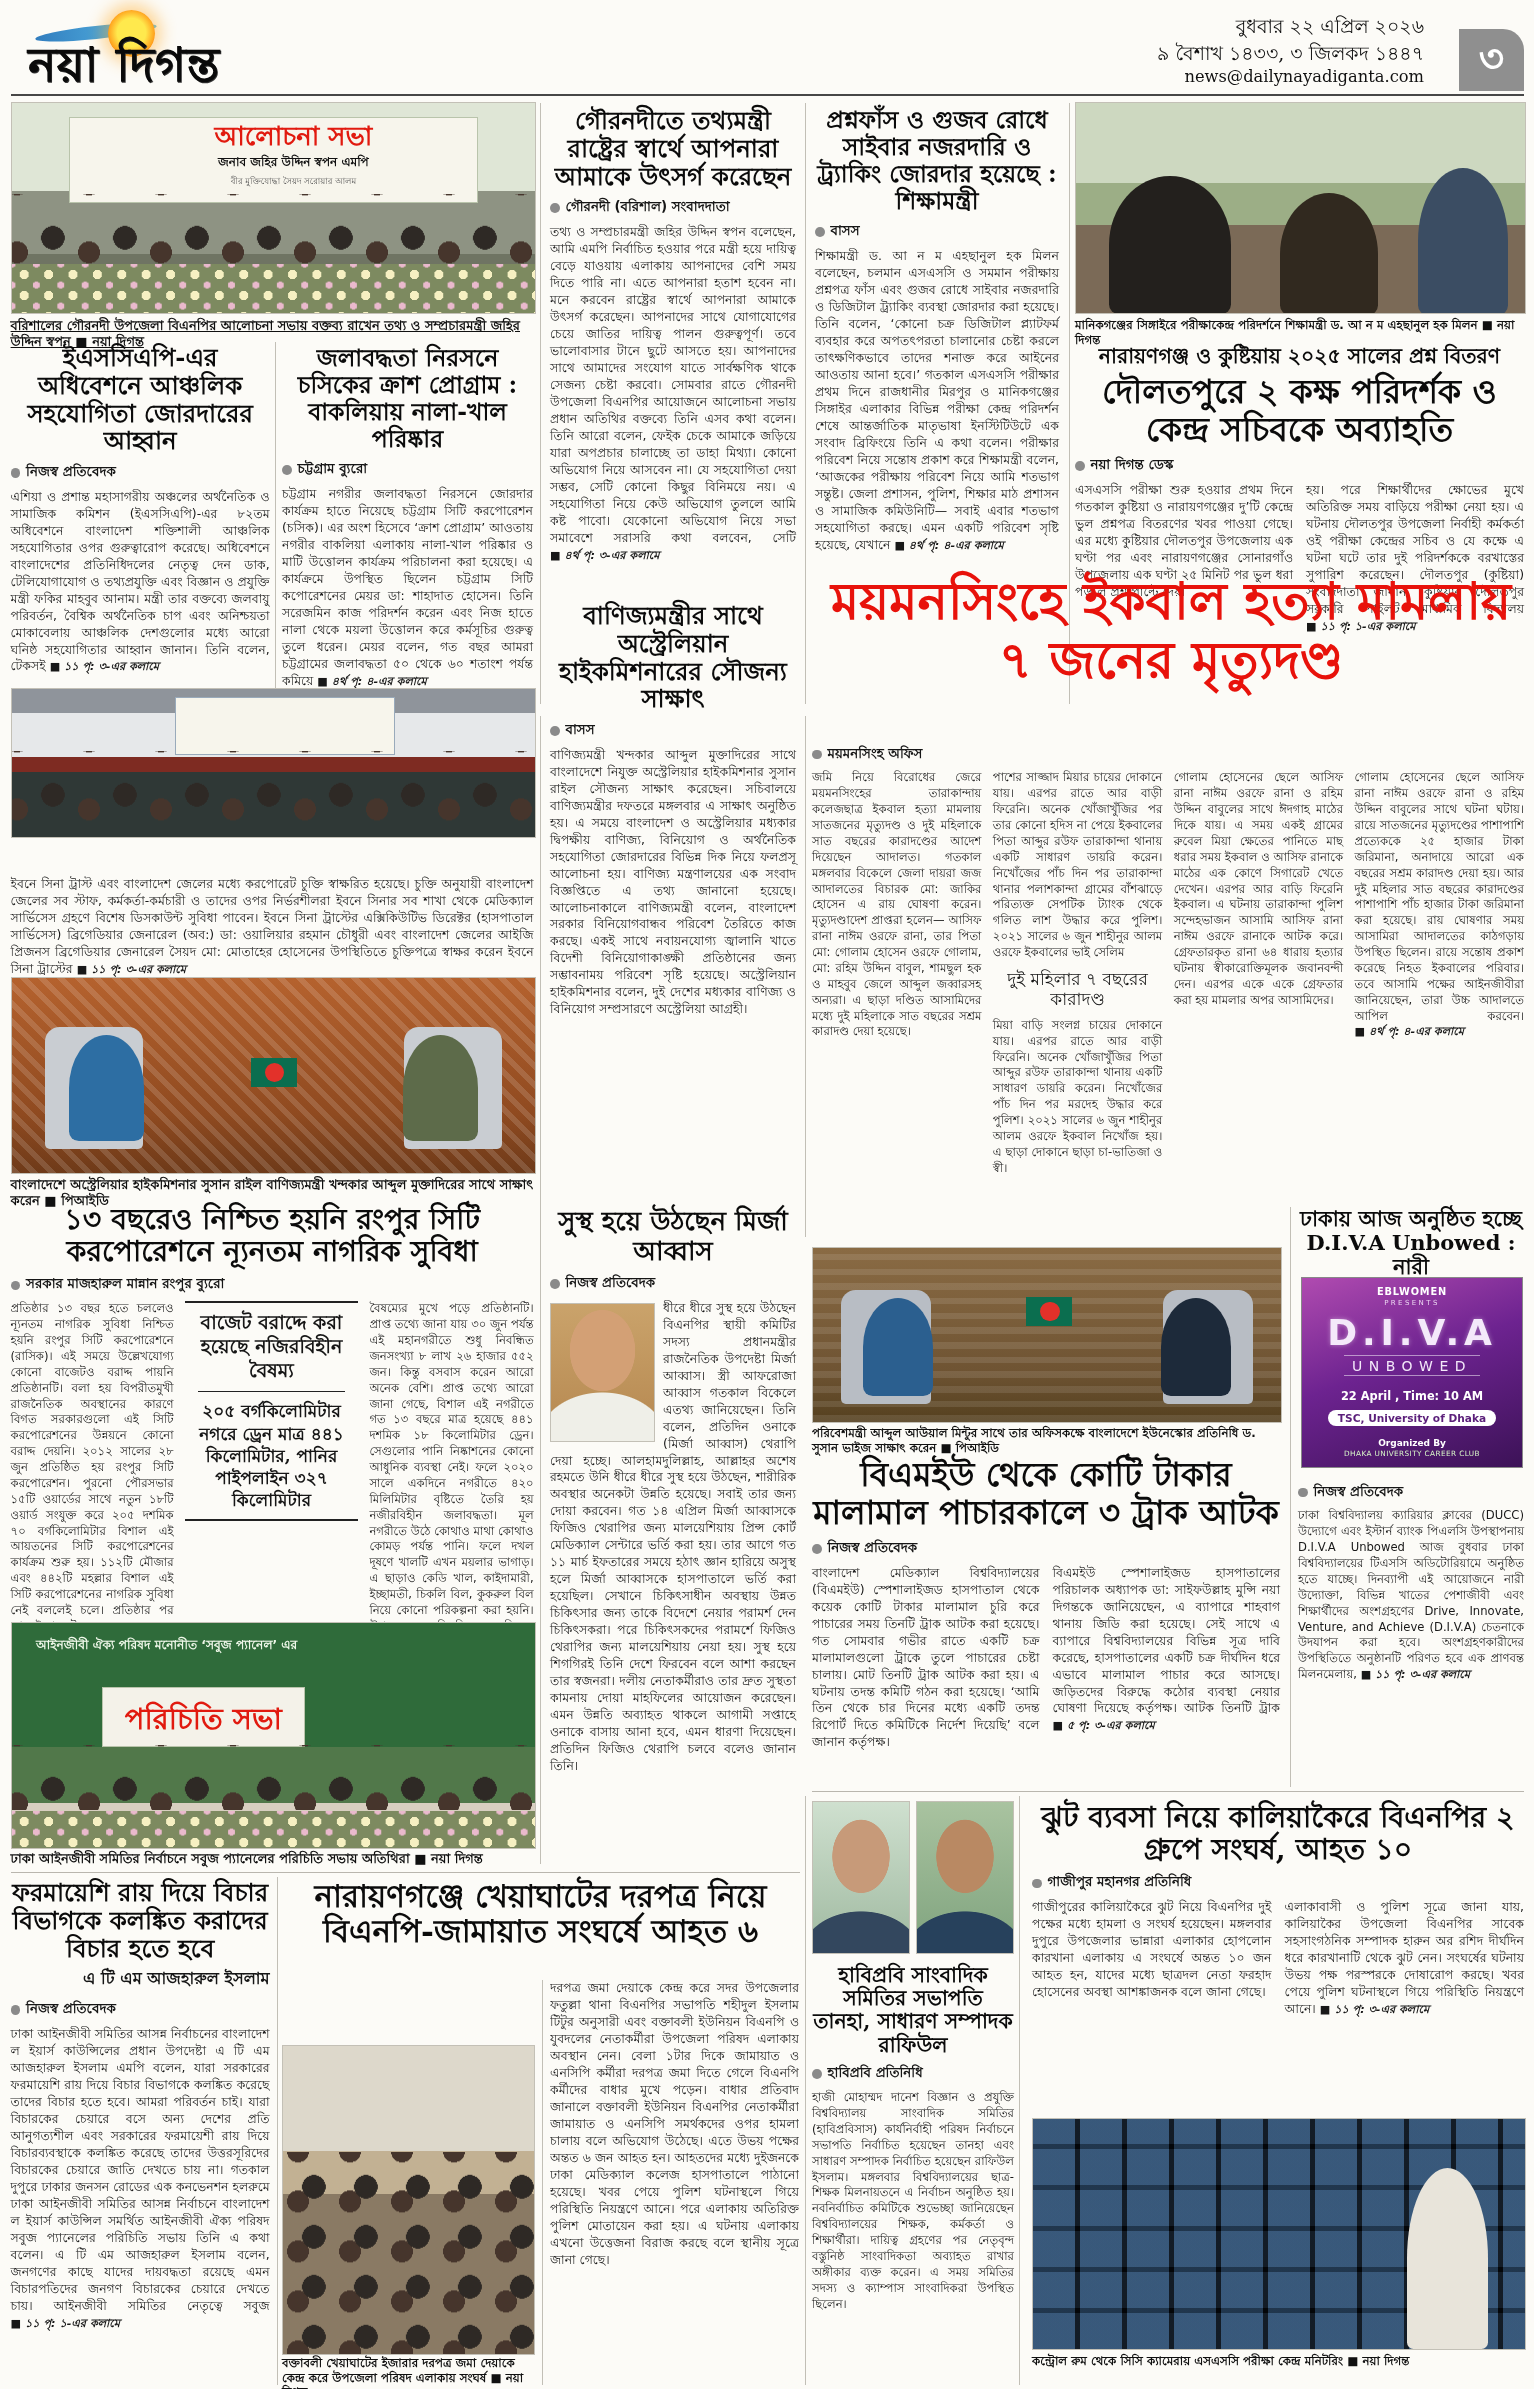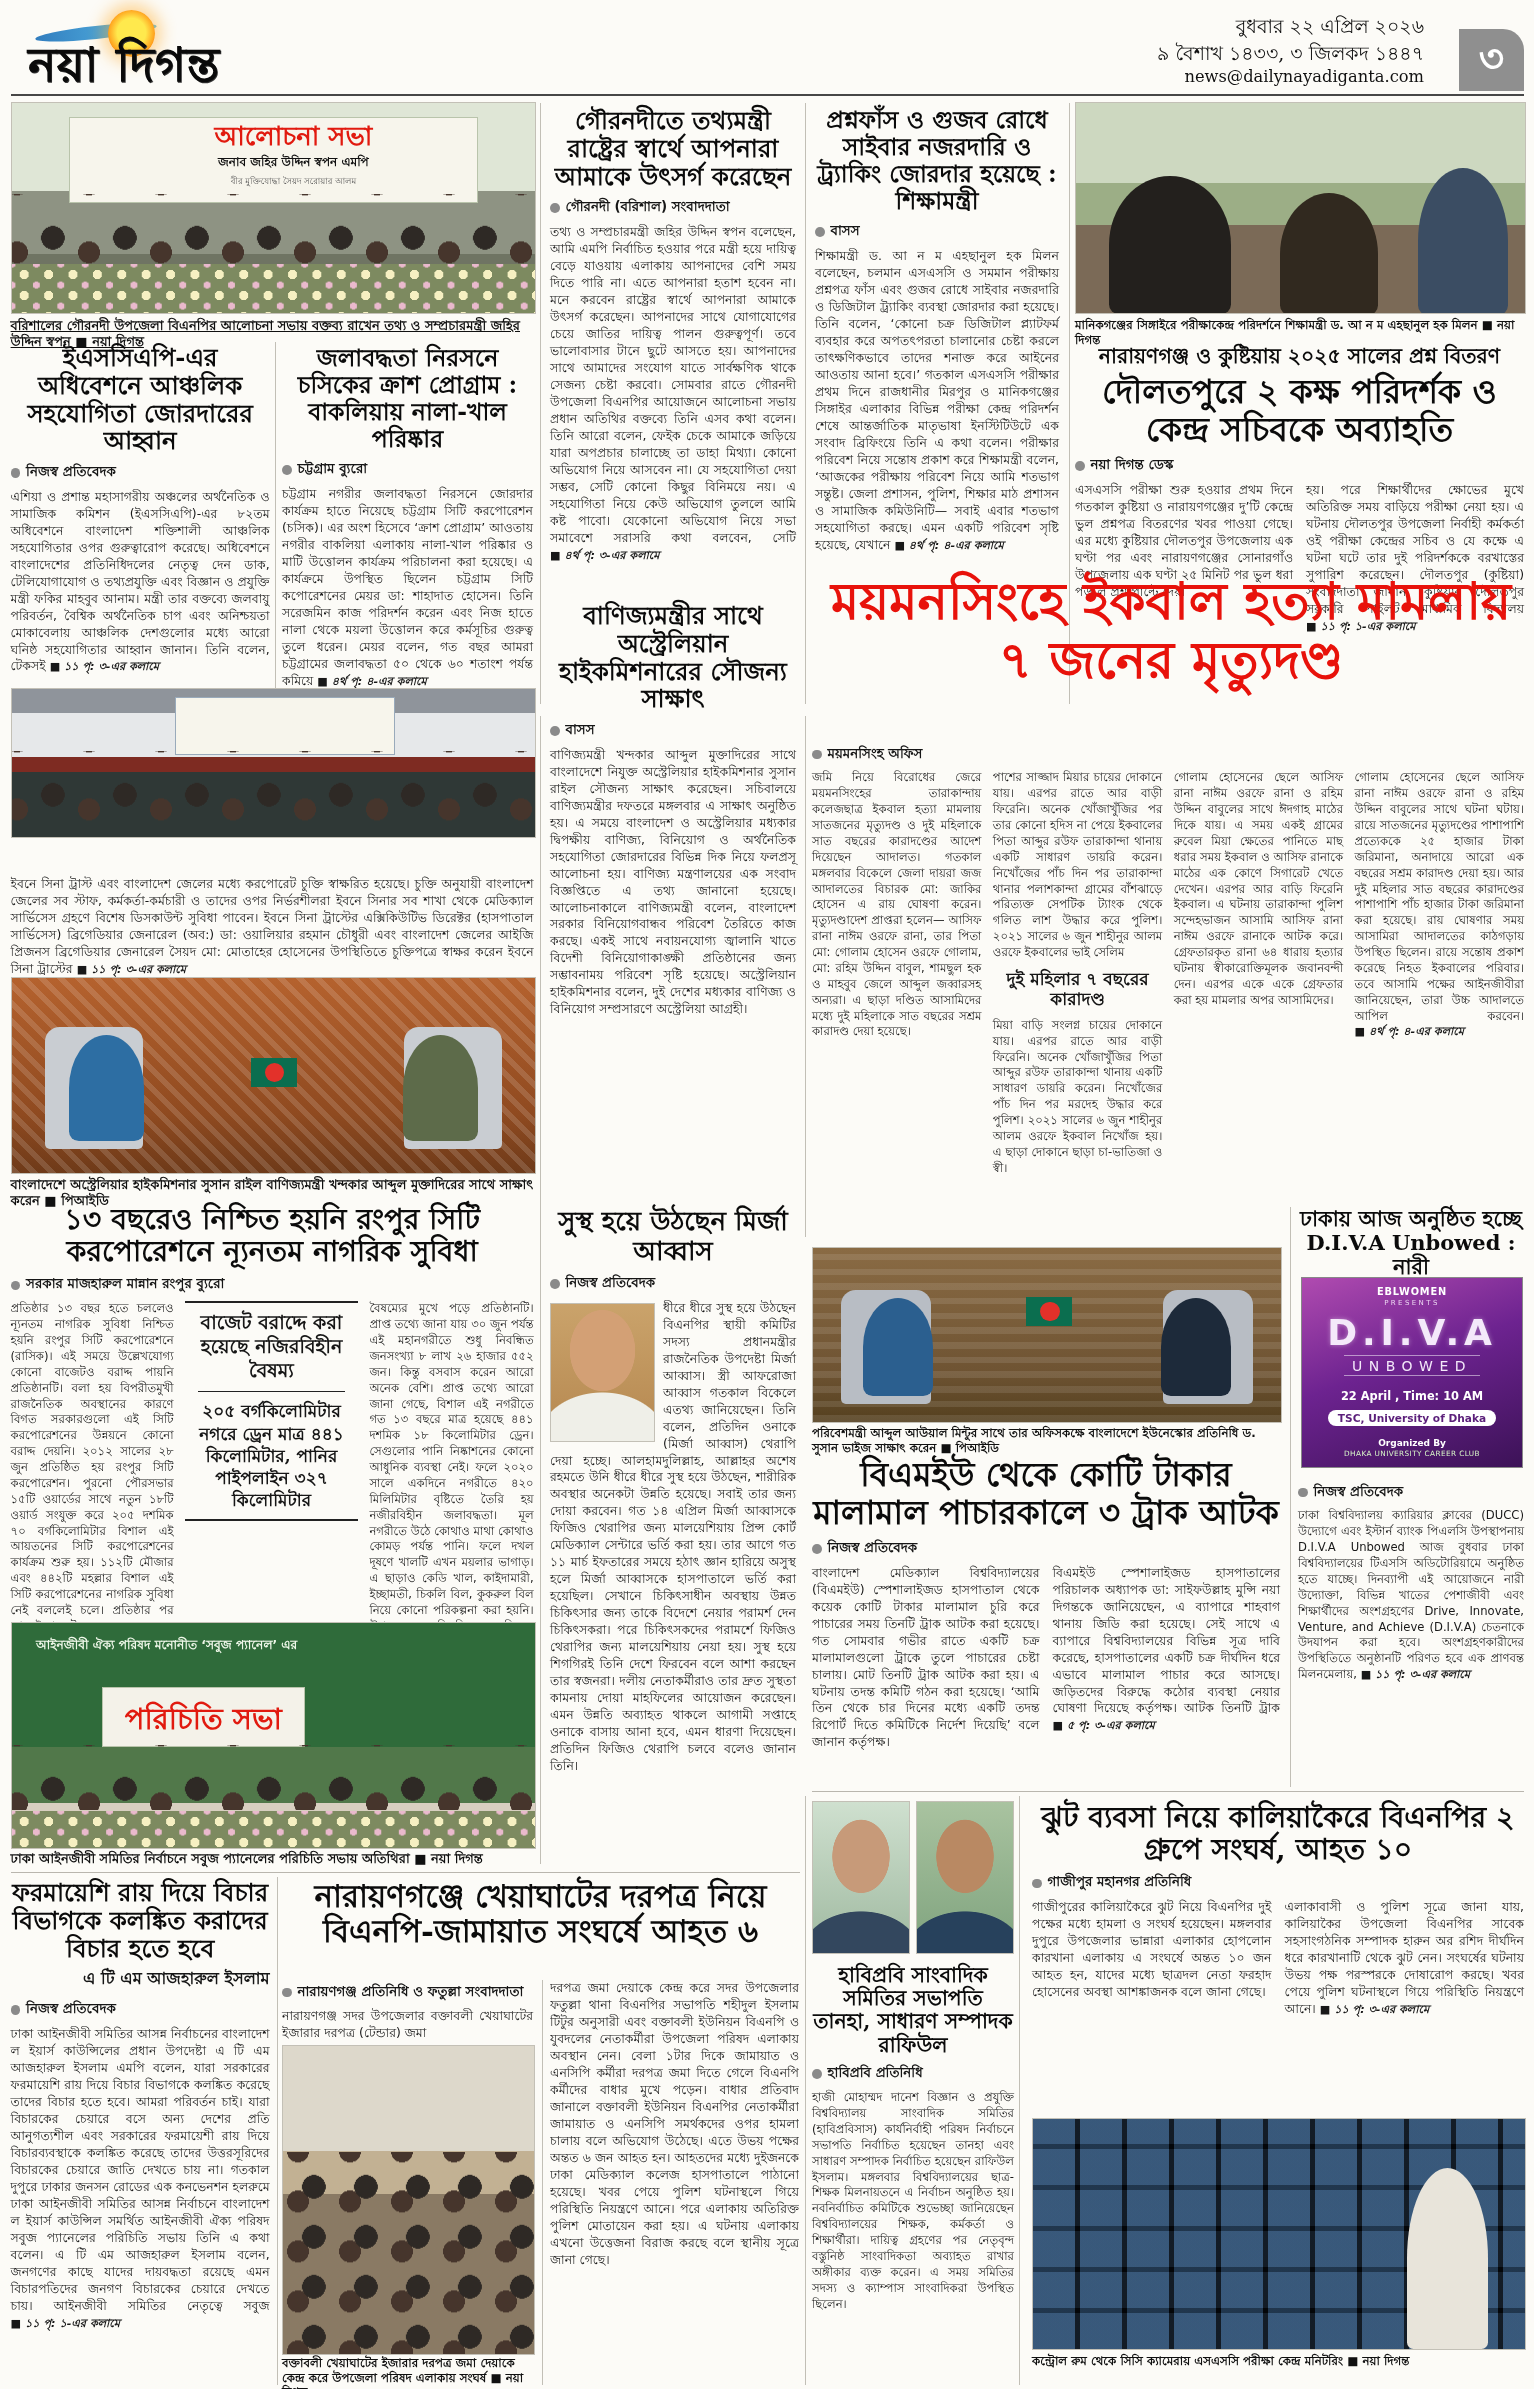--- a/index.html
+++ b/index.html
@@ -31,21 +31,21 @@
   .hl-red{color:#e8120b;}
   .byline{display:flex;align-items:center;gap:5.7px;font-weight:bold;font-size:13.4px;margin:6.5px 0 4.9px 0;}
   .dot{width:9.8px;height:9.8px;border-radius:50%;background:#8a8a8a;flex:0 0 auto;}
   .body{font-size:12.4px;line-height:1.37;text-align:justify;color:#181818;}
   .body.small{font-size:11.6px;}
   .jump{font-weight:bold;font-style:italic;font-size:11.2px;white-space:nowrap;}
   .caption{font-size:13px;font-weight:bold;line-height:1.25;color:#101010;}
   .caption.small{font-size:11.8px;}
   .cols{display:flex;gap:13px;}
   .cols>div{flex:1;}
-  .subhead{font-weight:bold;font-size:17px;text-align:center;line-height:1.2;margin:8.1px 0;
+  .subhead{font-weight:normal;font-size:17px;text-align:center;line-height:1.2;margin:8.1px 0;
            font-family:"DejaVu Serif",serif;}
   .author-line{text-align:right;font-weight:bold;font-size:16.3px;font-family:"DejaVu Serif",serif;margin-top:3.3px;}
   
   .photo{position:absolute;overflow:hidden;background:#d8d5cc;border:0.8px solid #c3c0b6;}
   .band{position:absolute;left:0;right:0;}
   .heads{background-image:radial-gradient(circle 12.2px,#2e2925 96%,transparent 97%),
                           radial-gradient(circle 11.4px,#46352c 96%,transparent 97%);
          background-size:72px 68px,72px 68px;background-position:4.9px 9.8px,41px 24.4px;}
   .flowers{background:radial-gradient(circle 7.3px,#f6f0c2 62%,transparent 63%) 0 0/24.4px 21px,
             radial-gradient(circle 5.7px,#eab9cd 62%,transparent 63%) 12.2px 10.6px/24.4px 21px,#7d8a60;}
@@ -352,27 +352,20 @@
     </div>
     <div class="body small">
       <span>ঢাকা বিশ্ববিদ্যালয় ক্যারিয়ার ক্লাবের (DUCC) উদ্যোগে এবং ইস্টার্ন ব্যাংক পিএলসি উপস্থাপনায় D.I.V.A Unbowed আজ বুধবার ঢাকা বিশ্ববিদ্যালয়ের টিএসসি অডিটোরিয়ামে অনুষ্ঠিত হতে যাচ্ছে। দিনব্যাপী এই আয়োজনে নারী উদ্যোক্তা, বিভিন্ন খাতের পেশাজীবী এবং শিক্ষার্থীদের অংশগ্রহণের Drive, Innovate, Venture, and Achieve (D.I.V.A) চেতনাকে উদযাপন করা হবে। অংশগ্রহণকারীদের উপস্থিতিতে অনুষ্ঠানটি পরিণত হবে এক প্রাণবন্ত মিলনমেলায়,</span>
       <span class="jump">■ ১১ পৃ: ৩-এর কলামে</span>
     </div>
   </div>
 
   <div class="art" style="left:282px;top:1879px;width:517px;">
     <div class="hl" style="font-size:31px;">নারায়ণগঞ্জে খেয়াঘাটের দরপত্র নিয়ে বিএনপি-জামায়াত সংঘর্ষে আহত ৬</div>
   </div>
-  <div class="art" style="left:282px;top:1975px;width:251px;">
-    <div class="byline">
-      <span class="dot"></span>
-      <span>নারায়ণগঞ্জ প্রতিনিধি ও ফতুল্লা সংবাদদাতা</span>
-    </div>
-    <div class="body">নারায়ণগঞ্জ সদর উপজেলার বক্তাবলী খেয়াঘাটের ইজারার দরপত্র (টেন্ডার) জমা</div>
-  </div>
   <div class="photo" style="left:282px;top:2045px;width:251px;height:308px;background:linear-gradient(180deg,#ddd8cb 0 34%,#c2b193 34% 48%,#8a7a64 48% 100%);">
     <div class="band heads" style="top:106px;height:202px;background-size:52px 50px,52px 50px;"></div>
   </div>
   <div class="art caption small" style="left:282px;top:2356px;width:251px;">বক্তাবলী খেয়াঘাটের ইজারার দরপত্র জমা দেয়াকে কেন্দ্র করে উপজেলা পরিষদ এলাকায় সংঘর্ষ ■ নয়া দিগন্ত</div>
   <div class="art body" style="left:550px;top:1980px;width:249px;height:405px;overflow:hidden;">দরপত্র জমা দেয়াকে কেন্দ্র করে সদর উপজেলার ফতুল্লা থানা বিএনপির সভাপতি শহীদুল ইসলাম টিটুর অনুসারী এবং বক্তাবলী ইউনিয়ন বিএনপি ও যুবদলের নেতাকর্মীরা উপজেলা পরিষদ এলাকায় অবস্থান নেন। বেলা ১টার দিকে জামায়াত ও এনসিপি কর্মীরা দরপত্র জমা দিতে গেলে বিএনপি কর্মীদের বাধার মুখে পড়েন। বাধার প্রতিবাদ জানালে বক্তাবলী ইউনিয়ন বিএনপির নেতাকর্মীরা জামায়াত ও এনসিপি সমর্থকদের ওপর হামলা চালায় বলে অভিযোগ উঠেছে। এতে উভয় পক্ষের অন্তত ৬ জন আহত হন। আহতদের মধ্যে দুইজনকে ঢাকা মেডিক্যাল কলেজ হাসপাতালে পাঠানো হয়েছে। খবর পেয়ে পুলিশ ঘটনাস্থলে গিয়ে পরিস্থিতি নিয়ন্ত্রণে আনে। পরে এলাকায় অতিরিক্ত পুলিশ মোতায়েন করা হয়। এ ঘটনায় এলাকায় এখনো উত্তেজনা বিরাজ করছে বলে স্থানীয় সূত্রে জানা গেছে।</div>
 
   <div class="art" style="left:812px;top:1801px;width:202px;">
     <div style="display:flex;gap:6.5px;">
       <div class="portrait" style="width:98px;height:151px;border:0.8px solid #c3c0b6;"></div>
       <div class="portrait" style="width:98px;height:151px;border:0.8px solid #c3c0b6;background:radial-gradient(ellipse 29px 37px at 50% 36%,#b98963 98%,transparent),radial-gradient(ellipse 59px 42px at 50% 100%,#27415c 98%,transparent),linear-gradient(180deg,#a9c3a0,#7fa37e);"></div>

